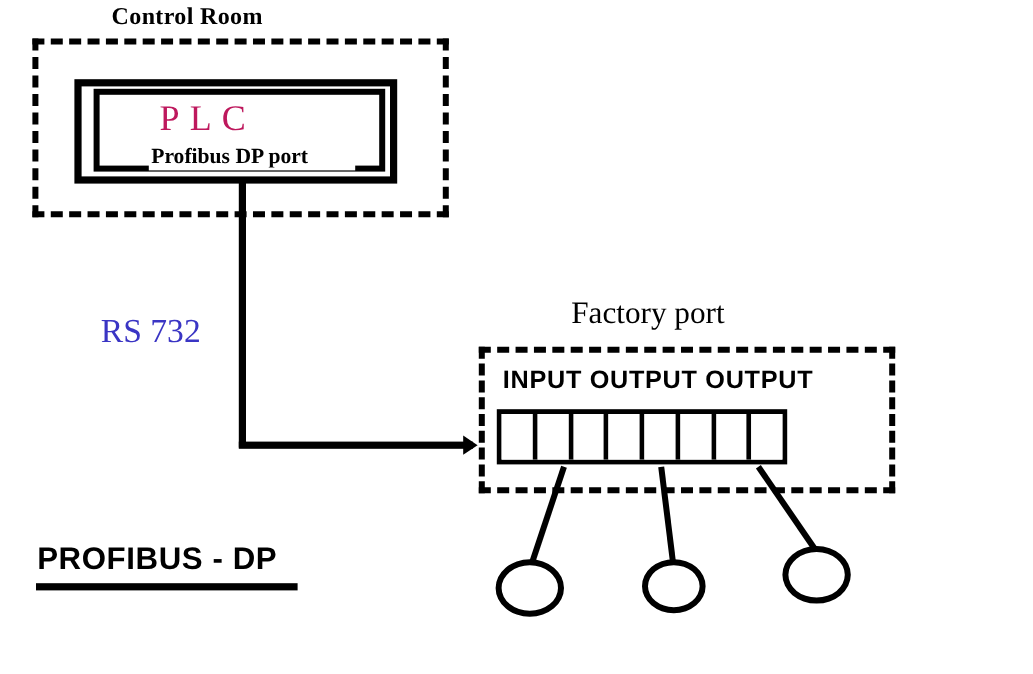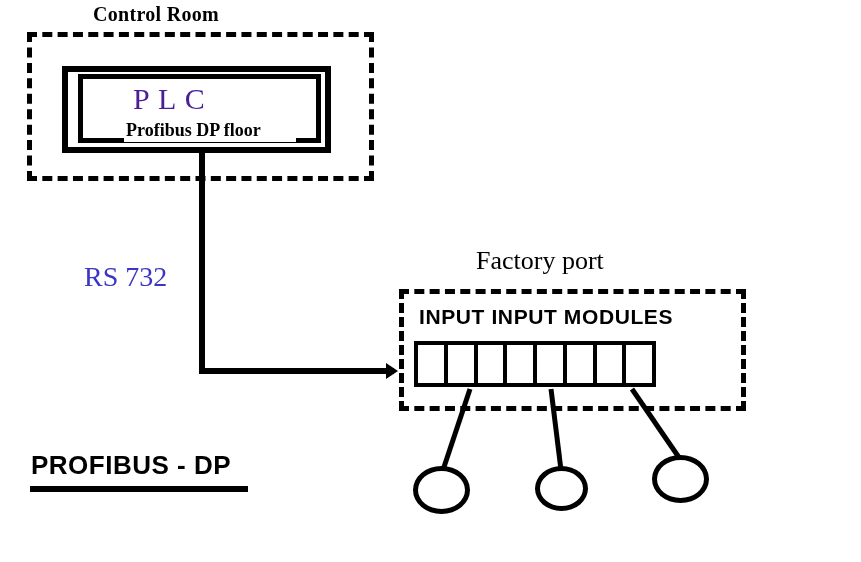--- a/index.html
+++ b/index.html
@@ -111,21 +111,21 @@
     border: 5px solid #000000;
     box-sizing: border-box;
     background: transparent;
   }
   #plc-title {
     left: 133px; top: 84px;
     font-size: 30px;
     font-weight: normal;
     letter-spacing: 1px;
     font-family: "Liberation Serif", "DejaVu Serif", serif;
-    color: #4c1d95;
+    color: #be185d;
     white-space: nowrap;
     line-height: 1;
   }
   
   #plc-port-bg {
     left: 124px; top: 122px;
     width: 172px; height: 20px;
     background: #ffffff;
   }
   #plc-port-label {
@@ -200,35 +200,35 @@
   <div class="abs dashed-box" id="control-room-box"></div>
 
   <div class="abs" id="plc-outer"></div>
 
   <div class="abs" id="plc-inner"></div>
 
   <div class="abs" id="plc-title">P  L  C</div>
 
   <div class="abs" id="plc-port-bg"></div>
 
-  <div class="abs label-serif-bold" id="plc-port-label">Profibus DP floor</div>
+  <div class="abs label-serif-bold" id="plc-port-label">Profibus DP port</div>
 
   <div class="abs" id="rs485-vertical"></div>
 
   <div class="abs" id="rs485-horizontal"></div>
 
   <div class="abs" id="rs485-arrowhead"></div>
 
   <div class="abs" id="rs485-label">RS 732</div>
 
   <div class="abs label-serif" id="factory-floor-label">Factory port</div>
 
   <div class="abs dashed-box" id="factory-floor-box"></div>
 
-  <div class="abs label-sans-bold" id="io-modules-title">INPUT INPUT MODULES</div>
+  <div class="abs label-sans-bold" id="io-modules-title">INPUT OUTPUT OUTPUT</div>
 
   <div class="abs" id="io-module-rack">
     <div class="io-module-cell"></div>
     <div class="io-module-cell"></div>
     <div class="io-module-cell"></div>
     <div class="io-module-cell"></div>
     <div class="io-module-cell"></div>
     <div class="io-module-cell"></div>
     <div class="io-module-cell"></div>
     <div class="io-module-cell"></div>

